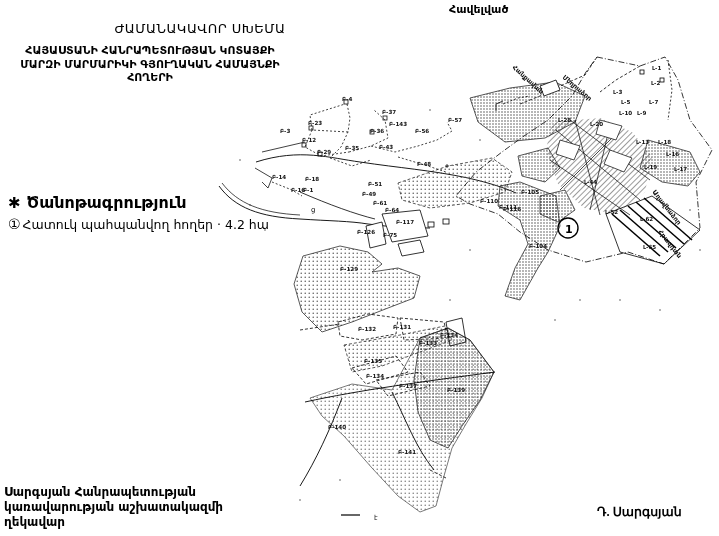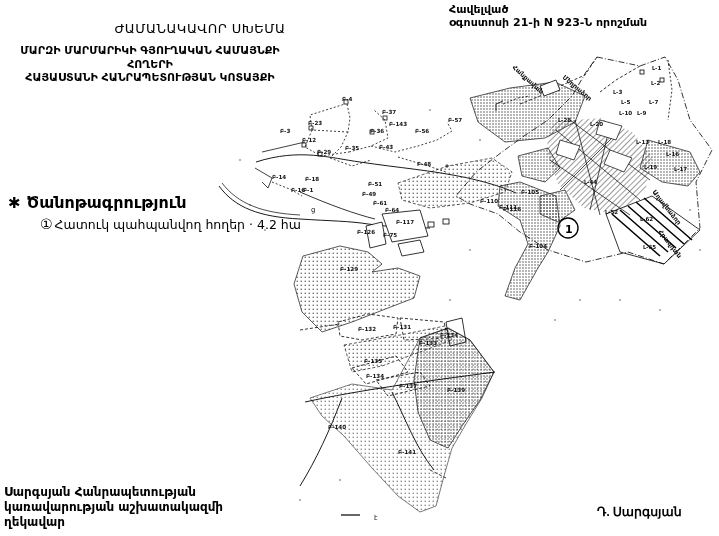--- a/index.html
+++ b/index.html
@@ -10,21 +10,21 @@
   .appendix{right:8px;top:3px;width:262px;text-align:left;
             font-size:11px;font-weight:bold;line-height:13px;}
   .doc-title{left:0;top:21px;width:400px;text-align:center;
              font-size:13px;font-weight:normal;letter-spacing:.5px;}
   .subtitle{left:0;top:44px;width:300px;text-align:center;
             font-size:11px;font-weight:bold;line-height:13.5px;}
   
   .legend{left:8px;top:193px;}
   .legend-head{font-size:16px;font-weight:bold;}
   .legend-star{font-size:15px;margin-right:6px;}
-  .legend-item{font-size:12.5px;margin-top:4px;margin-left:32px;}
+  .legend-item{font-size:12.5px;margin-top:4px;}
   .legend-sym{font-size:14px;margin-right:2px;}
   
   .official{left:4px;top:485px;font-size:12px;font-weight:bold;line-height:15px;}
   .signature{left:597px;top:504px;font-size:12.5px;font-weight:bold;font-family:Liberation Serif, serif;}
   
   .plabel{font-family:"DejaVu Sans",sans-serif;font-size:5.6px;font-weight:bold;fill:#111;}
   .rlabel{font-family:"DejaVu Sans",sans-serif;font-size:6.5px;font-weight:bold;fill:#111;}
   .mlabel{font-family:"DejaVu Sans",sans-serif;font-size:7px;fill:#111;}
   .marker-num{font-family:"DejaVu Sans",sans-serif;font-size:11px;font-weight:bold;fill:#000;}
 </style>
@@ -234,28 +234,27 @@
       <text x="658" y="232" class="rlabel" transform="rotate(52 658 232)">Հրազդան</text>
     </g>
   <g id="misc-labels">
       <text x="311" y="212" class="mlabel">ց</text>
       <text x="374" y="520" class="mlabel">է</text>
     </g>
 </svg>
 
 <div class="abs appendix">
   <div>Հավելված</div>
-  <div>օգոստոսի 21-ի N 923-Ն որոշման</div>
 </div>
 
 <div class="abs doc-title">ԺԱՄԱՆԱԿԱՎՈՐ ՍԽԵՄԱ</div>
 
 <div class="abs subtitle">
+  <div>ՀԱՅԱՍՏԱՆԻ ՀԱՆՐԱՊԵՏՈՒԹՅԱՆ ԿՈՏԱՅՔԻ</div>
   <div>ՄԱՐԶԻ ՄԱՐՄԱՐԻԿԻ ԳՅՈՒՂԱԿԱՆ ՀԱՄԱՅՆՔԻ ՀՈՂԵՐԻ</div>
-  <div>ՀԱՅԱՍՏԱՆԻ ՀԱՆՐԱՊԵՏՈՒԹՅԱՆ ԿՈՏԱՅՔԻ</div>
 </div>
 
 <div class="abs legend">
   <div class="legend-head">
     <span class="legend-star">✱</span><span>Ծանոթագրություն</span>
   </div>
   <div class="legend-item">
     <span class="legend-sym">①</span><span>Հատուկ պահպանվող հողեր</span>
     <span>·</span>
     <span>4.2 հա</span>

